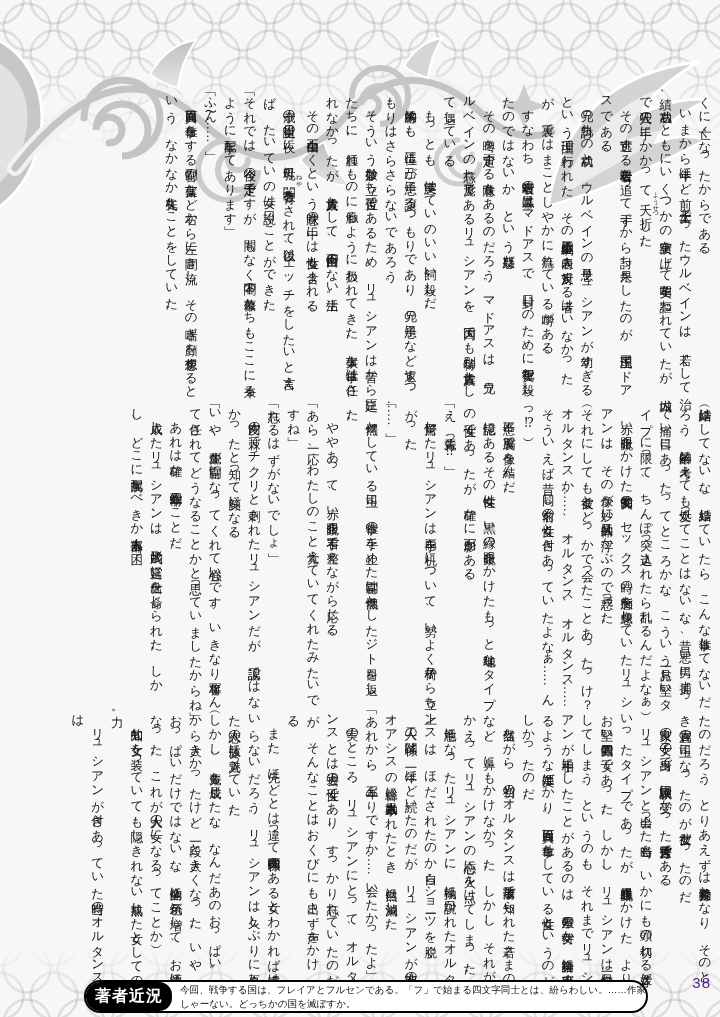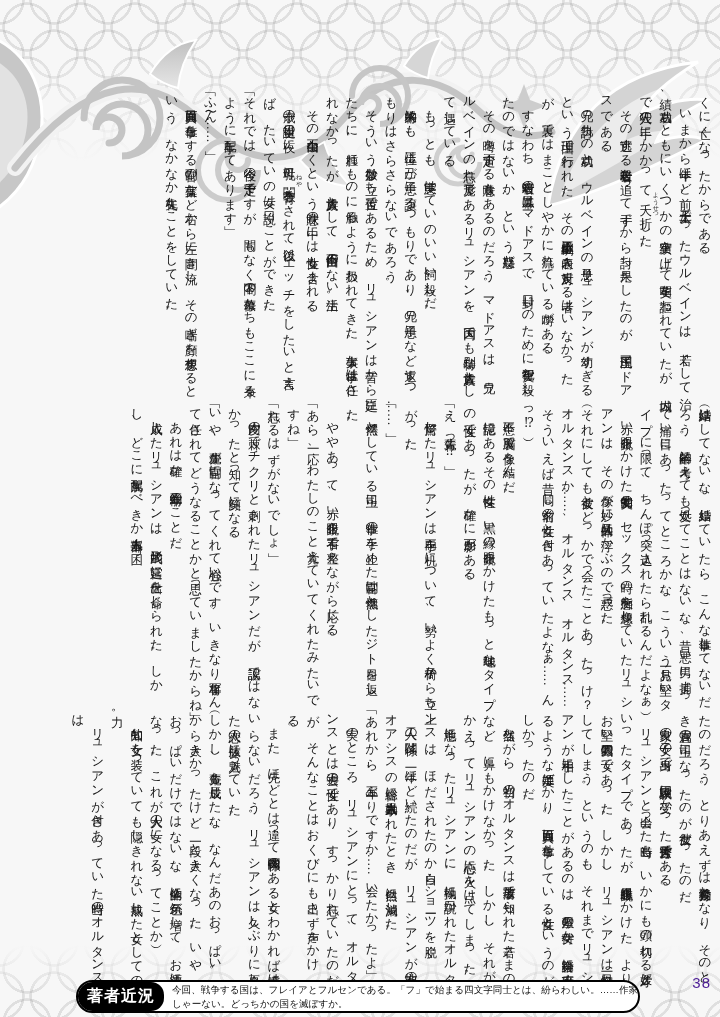--- a/index.html
+++ b/index.html
@@ -46,21 +46,21 @@
   .band-3{top:706px;height:284px;}
   ruby rt{font-size:6px;letter-spacing:0;}
   
   .page-number{
     position:absolute;top:974px;right:9px;
     font-family:Liberation Sans, sans-serif;
     font-size:15px;color:#4c1d95;letter-spacing:1px;
   }
   
   .footer-pill{
-    position:absolute;left:76px;top:980px;width:564px;height:33px;
+    position:absolute;left:84px;top:980px;width:564px;height:33px;
     background:#ffffff;border:2.5px solid #000;border-radius:17px;
     display:flex;align-items:stretch;overflow:hidden;
     box-sizing:border-box;z-index:5;
   }
   .footer-label{
     background:#000;color:#fff;flex:0 0 86px;
     display:flex;align-items:center;justify-content:center;
     font-family:"Liberation Sans","DejaVu Sans",sans-serif;
     font-weight:bold;font-size:16px;letter-spacing:1px;
     border-radius:0 13px 13px 0;

